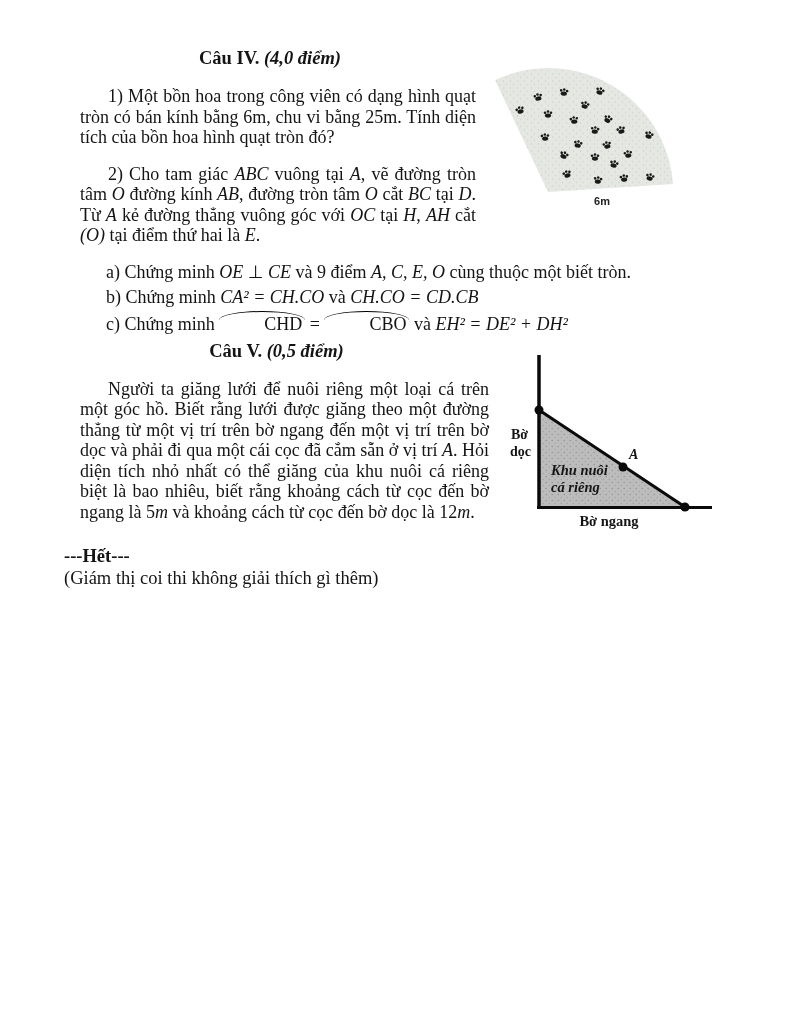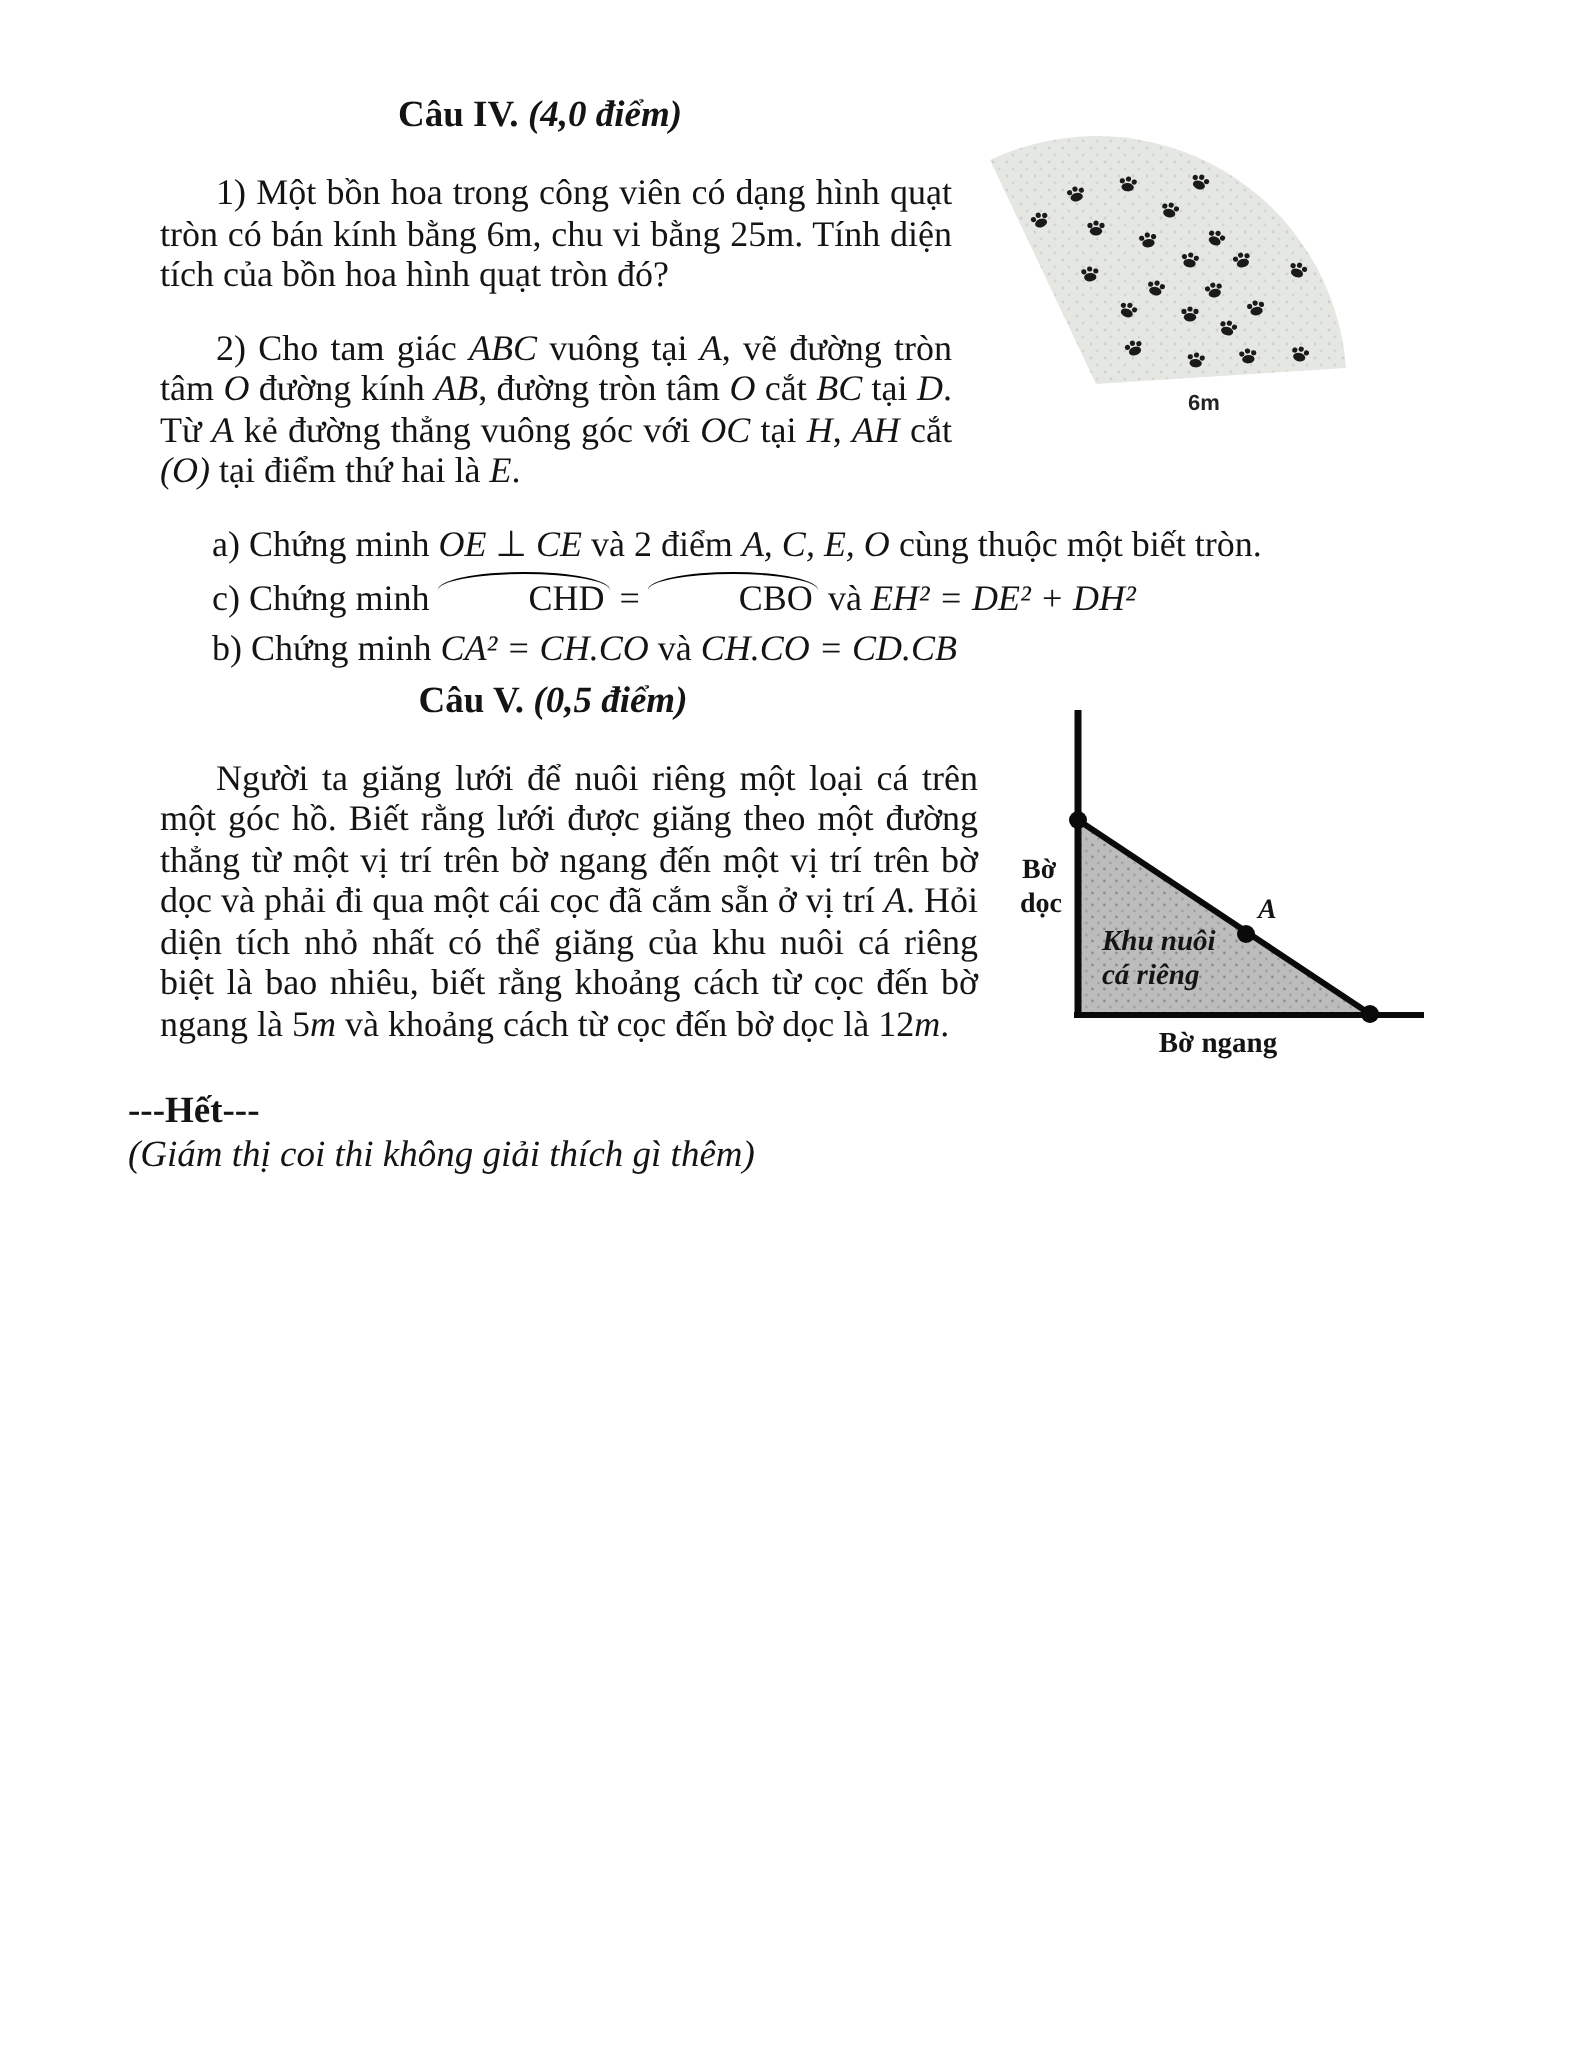--- a/index.html
+++ b/index.html
@@ -34,21 +34,21 @@
     margin:8px 0 1px 8px;
   }
   .tri-fig{
     float:right;width:217px;height:186px;
     margin:10px 0 4px 8px;
   }
   figure{padding:0;}
   .cau5{margin-top:4px;}
   .footer{clear:both;padding-top:6px;}
   .end{font-size:18.5px;line-height:22px;font-weight:bold;}
-  .note{font-size:18.5px;line-height:22px;font-style:italic;}
+  .note{font-size:18.5px;line-height:22px;}
   svg{display:block;}
 </style>
 </head>
 <body>
 
 <div class="page">
 
   <section class="sec">
 
     <figure class="fan-fig">
@@ -97,23 +97,23 @@
 
     <div class="heading">
       <span class="bd">Câu IV.</span>
       <span class="bd it">(4,0 điểm)</span>
     </div>
 
     <p class="para"><span>1) Một bồn hoa trong công viên có dạng hình quạt tròn có bán kính bằng 6m, chu vi bằng 25m. Tính diện tích của bồn hoa hình quạt tròn đó?</span></p>
     <p class="para"><span>2) Cho tam giác </span><span class="it">ABC</span><span> vuông tại </span><span class="it">A</span><span>, vẽ đường tròn tâm </span><span class="it">O</span><span> đường kính </span><span class="it">AB</span><span>, đường tròn tâm </span><span class="it">O</span><span> cắt </span><span class="it">BC</span><span> tại </span><span class="it">D</span><span>. Từ </span><span class="it">A</span><span> kẻ đường thẳng vuông góc với </span><span class="it">OC</span><span> tại </span><span class="it">H</span><span>, </span><span class="it">AH</span><span> cắt </span><span class="it">(O)</span><span> tại điểm thứ hai là </span><span class="it">E</span><span>.</span></p>
 
     <div class="items">
-      <p class="item"><span>a) Chứng minh </span><span class="it">OE</span><span> ⊥ </span><span class="it">CE</span><span> và 2 điểm </span><span class="it">A, C, E, O</span><span> cùng thuộc một biết tròn.</span></p>
+      <p class="item"><span>a) Chứng minh </span><span class="it">OE</span><span> ⊥ </span><span class="it">CE</span><span> và 9 điểm </span><span class="it">A, C, E, O</span><span> cùng thuộc một biết tròn.</span></p>
+      <p class="item"><span>b) Chứng minh </span><span class="it">CA² = CH.CO</span><span> và </span><span class="it">CH.CO = CD.CB</span></p>
       <p class="item arcline"><span>c) Chứng minh </span><span class="arc">CHD</span><span> = </span><span class="arc">CBO</span><span> và </span><span class="it">EH² = DE² + DH²</span></p>
-      <p class="item"><span>b) Chứng minh </span><span class="it">CA² = CH.CO</span><span> và </span><span class="it">CH.CO = CD.CB</span></p>
     </div>
   </section>
 
   <section class="sec cau5">
 
     <figure class="tri-fig">
       <svg width="217" height="186" viewBox="498 306 217 186">
         <defs>
           <pattern id="tri-tex" width="6" height="6" patternUnits="userSpaceOnUse">
             <rect width="6" height="6" fill="#bcbcbc"></rect>

